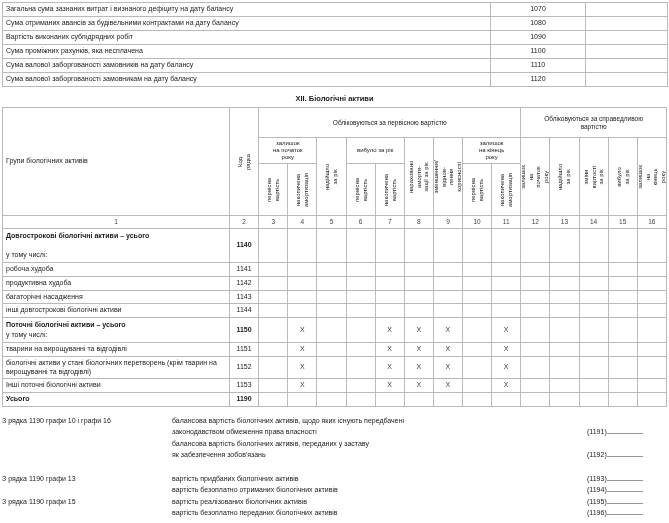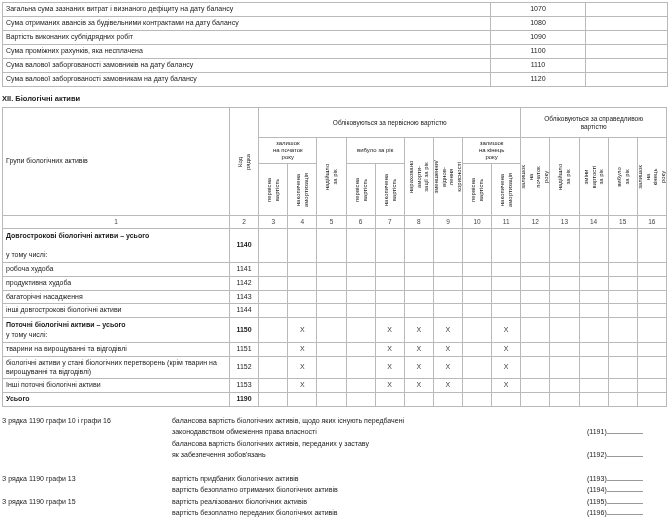--- a/index.html
+++ b/index.html
@@ -13,21 +13,21 @@
   td { border:1px solid #b9b9b9; background:#fff; vertical-align:middle; }
 
   
   .top-table td { height:14px; font-size:7px; line-height:1.15; }
   .top-table .t-label { width:488px; padding-left:3px; text-align:left; }
   .top-table .t-code  { width:95px;  text-align:center; }
   .top-table .t-value { width:82px; }
 
   
   .section-title {
-    text-align:left; font-size:7.5px; font-weight:bold;
+    text-align:center; font-size:7.5px; font-weight:bold;
     margin:7px 0 4px 0;
   }
 
   
   .main-table td { font-size:6px; text-align:center; white-space:pre-line; line-height:1.2; }
   .main-table .c1 { text-align:left; padding-left:3px; font-size:7px; }
   .main-table .grp { font-size:6.5px; padding:1px 2px; }
   .hdr-a td { height:30px; }
   .hdr-b td { height:26px; }
   .hdr-c td { height:52px; }

